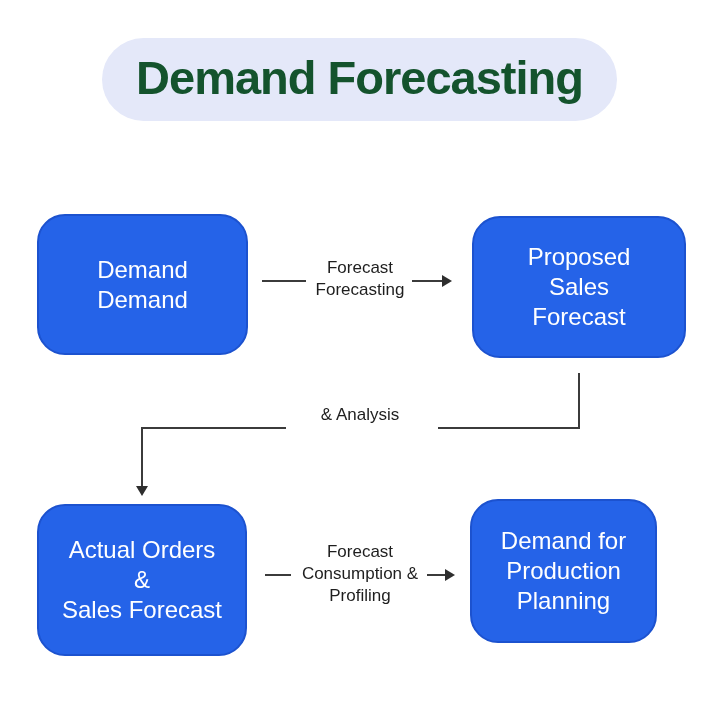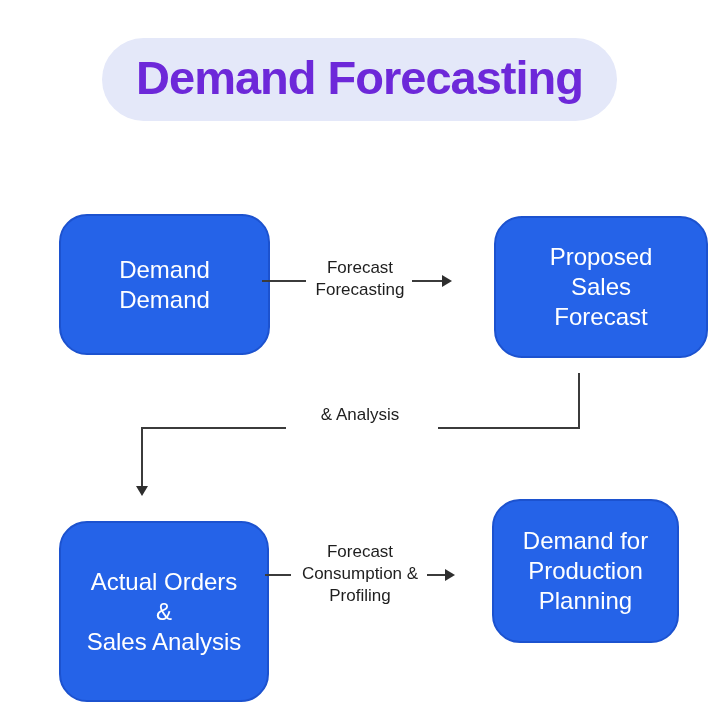--- a/index.html
+++ b/index.html
@@ -27,47 +27,46 @@
     border-radius: 42px;
     display: flex;
     align-items: center;
     justify-content: center;
   }
   .title-text {
     margin: 0;
     font-size: 47px;
     font-weight: 700;
     letter-spacing: -1px;
-    color: #6d28d9;
+    color: #14532d;
     line-height: 1;
     padding-bottom: 4px;
     text-align: center;
   }
 
   
   .node {
     position: absolute;
     background: #2563e8;
     border: 2px solid #1c52cf;
     border-radius: 28px;
     box-sizing: border-box;
     display: flex;
     flex-direction: column;
     align-items: center;
     justify-content: center;
     text-align: center;
     color: #ffffff;
     font-size: 24px;
     line-height: 30px;
-    margin-left: 22px;
   }
   .node span { display: block; }
   .node-1 { left: 37px;  top: 214px; width: 211px; height: 141px; }
   .node-2 { left: 472px; top: 216px; width: 214px; height: 142px; }
-  .node-3 { left: 37px;  top: 521px; width: 210px; height: 181px; }
+  .node-3 { left: 37px;  top: 504px; width: 210px; height: 152px; }
   .node-4 { left: 470px; top: 499px; width: 187px; height: 144px; }
 
   
   .edge-label {
     position: absolute;
     text-align: center;
     color: #1e1e1e;
     font-size: 17px;
     line-height: 22px;
   }
@@ -130,21 +129,21 @@
 
   <div class="node node-2">
     <span>Proposed</span>
     <span>Sales</span>
     <span>Forecast</span>
   </div>
 
   <div class="node node-3">
     <span>Actual Orders</span>
     <span>&amp;</span>
-    <span>Sales Analysis</span>
+    <span>Sales Forecast</span>
   </div>
 
   <div class="node node-4">
     <span>Demand for</span>
     <span>Production</span>
     <span>Planning</span>
   </div>
 
   <div class="seg seg-h a1-left"></div>
   <div class="edge-label label-1">

